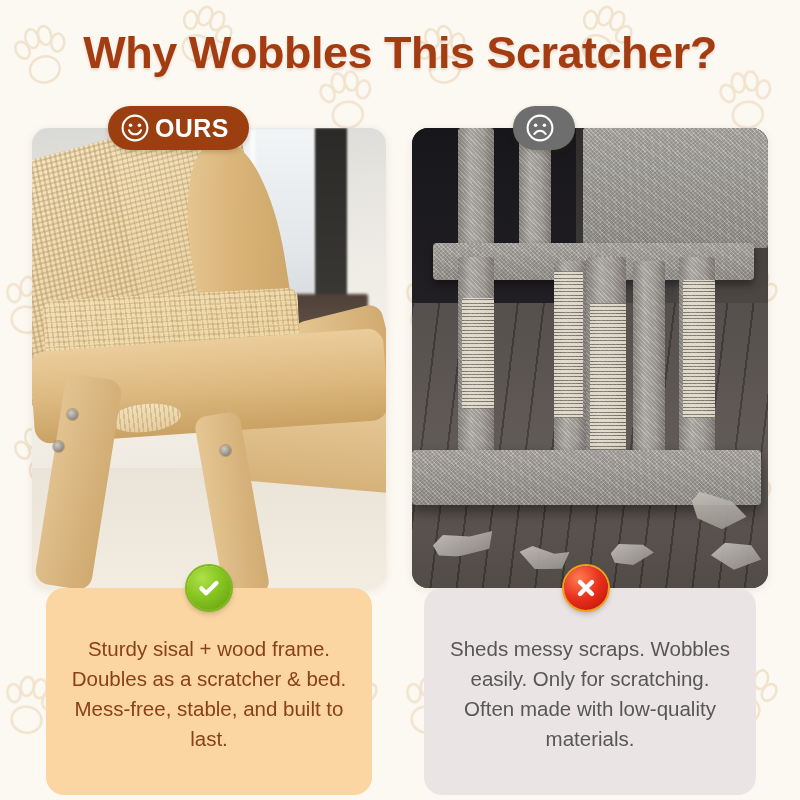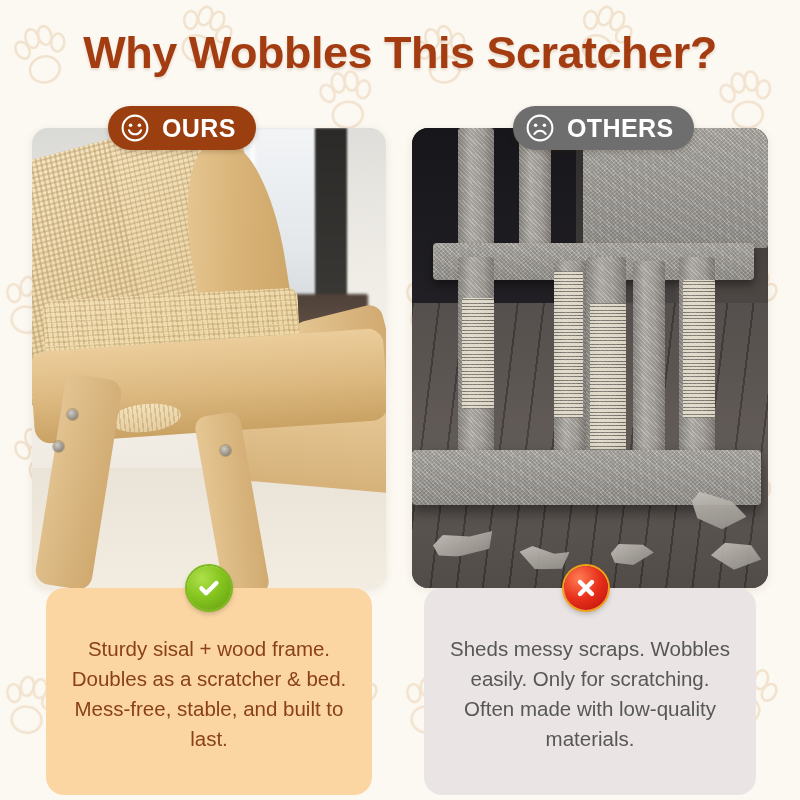--- a/index.html
+++ b/index.html
@@ -232,21 +232,21 @@
       clip-path: polygon(10% 0,70% 10%,100% 46%,62% 100%,16% 82%,0 34%); }
   #photo-others .c5{ left:84%; top:90%; width:14%; height:6%;  transform:rotate(-4deg);
       clip-path: polygon(0 42%,30% 0,82% 16%,100% 70%,44% 100%); }
 
   
   .badge {
     position: absolute;
     top: 106px;
     display: flex;
     align-items: center;
-    gap: 12px;
+    gap: 5px;
     height: 44px;
     padding: 0 20px 0 12px;
     border-radius: 22px;
     z-index: 5;
     box-shadow: 0 2px 5px rgba(60,40,20,0.22);
   }
   #badge-ours   { left: 108px; background: #9C3F10; }
   #badge-others { left: 513px; background: #6E6E6E; }
   .badge-label {
     font-size: 25px;
@@ -398,21 +398,20 @@
     <span class="badge-label">OURS</span>
   </div>
 
   <div class="badge" id="badge-others">
     <svg class="badge-face" viewBox="0 0 32 32">
       <circle cx="16" cy="16" r="13.2" fill="none" stroke="#fff" stroke-width="2.2"></circle>
       <circle cx="11.3" cy="13" r="1.9" fill="#fff"></circle>
       <circle cx="20.7" cy="13" r="1.9" fill="#fff"></circle>
       <path d="M10 22.4a6.9 6.9 0 0 1 12 0" fill="none" stroke="#fff" stroke-width="2.2" stroke-linecap="round"></path>
     </svg>
-    <span class="badge-label">OTHERS</span>
   </div>
 
   <div class="result-card" id="card-ours">
     <p class="card-text">Sturdy sisal + wood frame. Doubles as a scratcher &amp; bed. Mess-free, stable, and built to last.</p>
   </div>
 
   <div class="result-card" id="card-others">
     <p class="card-text">Sheds messy scraps. Wobbles easily. Only for scratching. Often made with low-quality materials.</p>
   </div>
 

